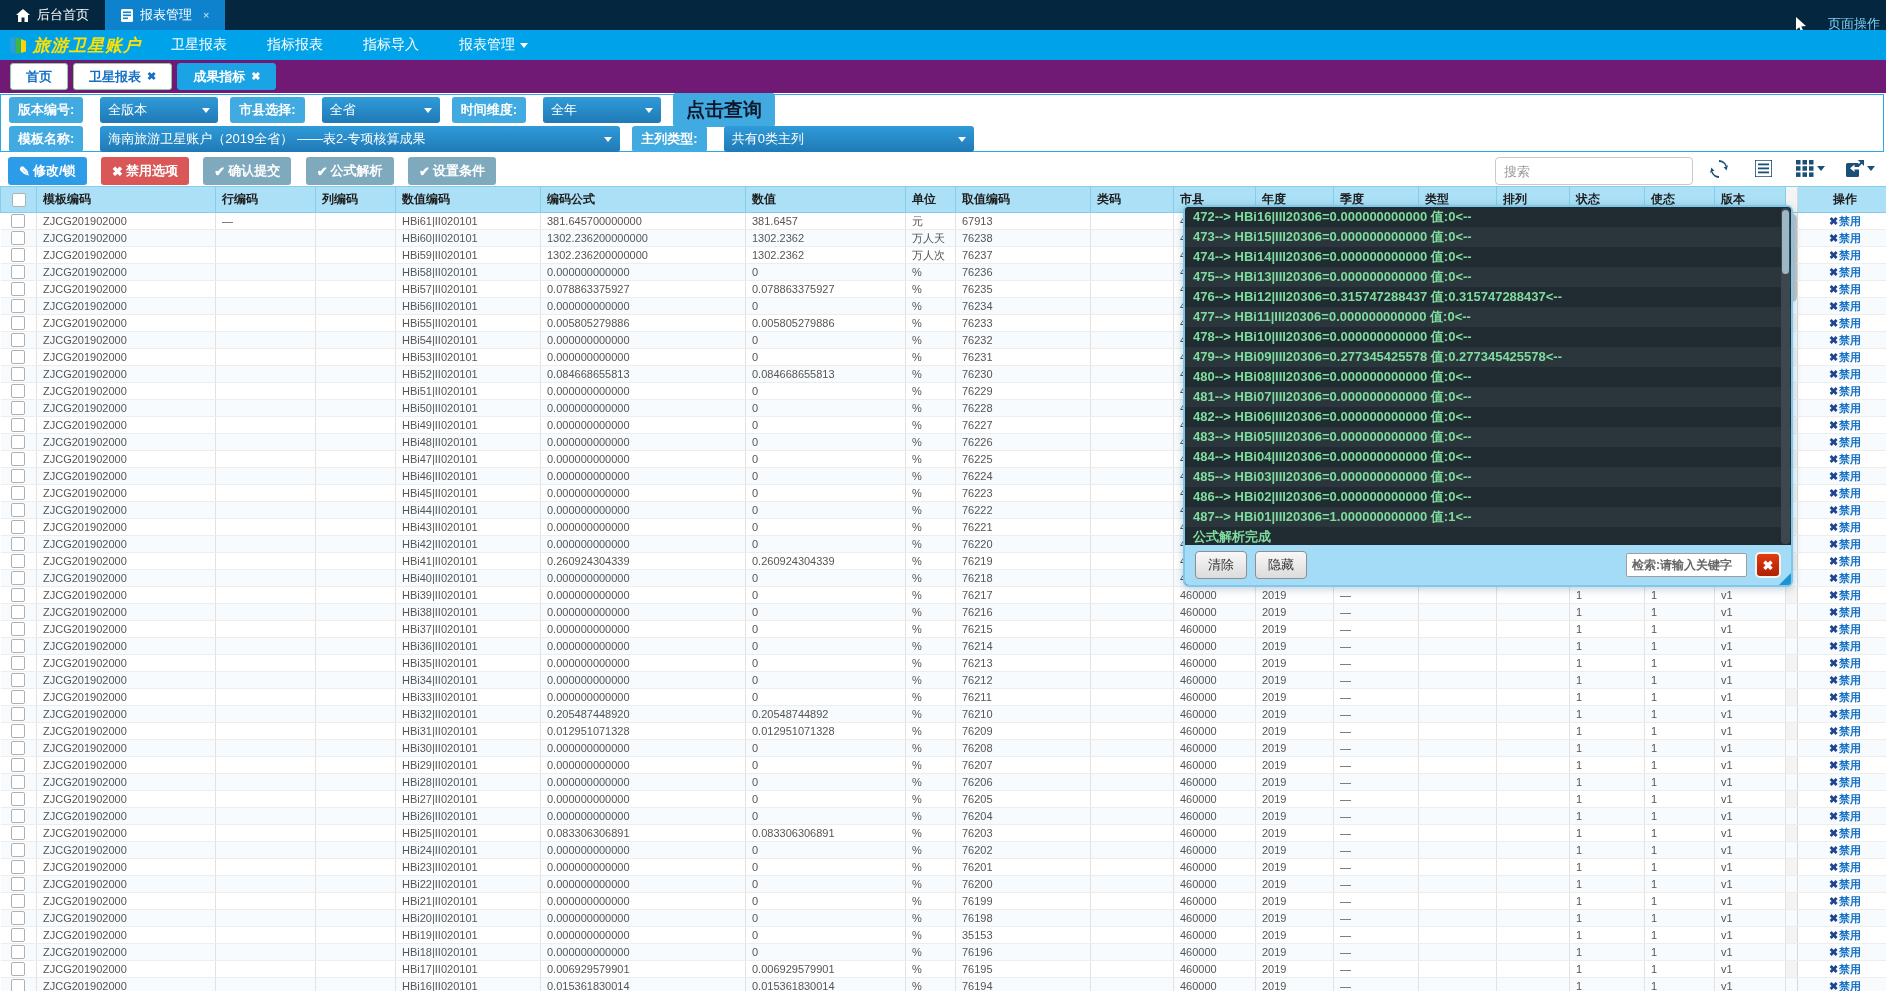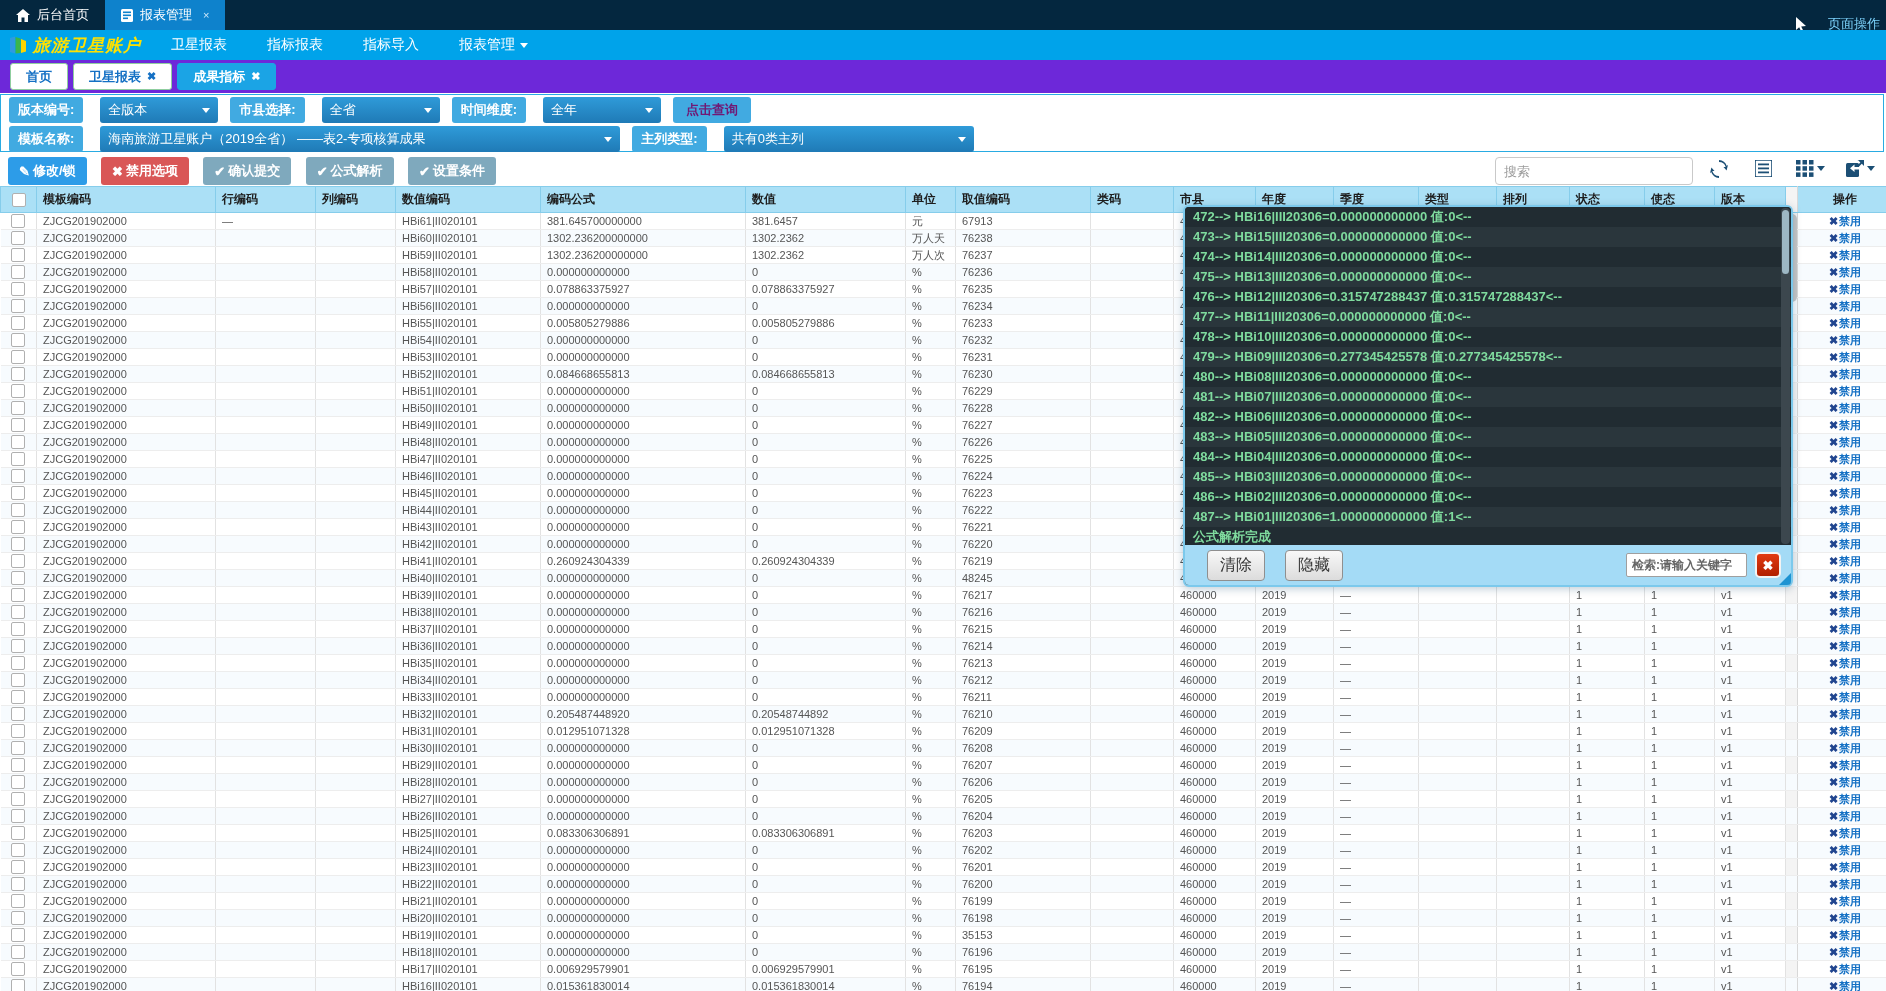--- a/index.html
+++ b/index.html
@@ -10,32 +10,32 @@
   .toptab.active{background:#0e82cc;}
   .toptab .x{font-size:11px;color:#cfe9fa;margin-left:4px;}
   .pageops{position:absolute;right:6px;top:0;height:48px;display:flex;align-items:center;gap:20px;color:#7dd3fc;font-size:13px;}
   
   .appbar{position:absolute;left:0;top:30px;width:100%;height:30px;background:#00a3ea;display:flex;align-items:center;}
   .brand{display:flex;align-items:center;gap:5px;padding:0 10px 0 8px;}
   .brand .bt{color:#ffe100;font-size:17px;font-weight:bold;font-style:italic;letter-spacing:1px;}
   .menuitem{color:#fff;font-size:14px;padding:0 20px;height:30px;display:flex;align-items:center;gap:5px;cursor:pointer;}
   .caret-down{width:0;height:0;border-left:4px solid transparent;border-right:4px solid transparent;border-top:5px solid #fff;display:inline-block;}
   
-  .pagetabs{position:absolute;left:0;top:60px;width:100%;height:33px;background:#6d28d9;display:flex;align-items:flex-end;gap:5px;padding-left:10px;box-sizing:border-box;}
+  .pagetabs{position:absolute;left:0;top:60px;width:100%;height:33px;background:#701a75;display:flex;align-items:flex-end;gap:5px;padding-left:10px;box-sizing:border-box;}
   .ptab{height:25px;display:flex;align-items:center;gap:6px;padding:0 15px;border:1px solid #8fce9f;border-radius:3px;margin-bottom:3px;background:#fff;color:#1470c4;font-size:13px;font-weight:bold;cursor:pointer;}
   .ptab .x{font-size:11px;}
   .ptab.active{background:#1ba4e5;border-color:#1ba4e5;color:#fff;}
   
   .filters{position:absolute;left:0;top:94px;width:1884px;height:58px;border:1px solid #29abe2;box-sizing:border-box;background:#fff;}
   .frow{height:28px;display:flex;align-items:center;gap:12px;padding-left:8px;margin-top:1px;}
   .fgroup{display:flex;align-items:center;gap:17px;}
   .flabel{background:#41aae1;color:#fff;font-size:13px;font-weight:bold;padding:4px 9px;border-radius:3px;white-space:nowrap;}
   .fselect{background:linear-gradient(#2f9bd9,#1f7ab6);color:#fff;font-size:13px;padding:4px 8px;border-radius:3px;display:flex;align-items:center;justify-content:space-between;box-sizing:border-box;cursor:pointer;white-space:nowrap;overflow:hidden;}
   .fselect .caret-down{margin-left:8px;flex:none;}
-  .fbtn{background:#41aae1;color:#701a75;font-size:13px;font-weight:bold;padding:4px 13px;border-radius:3px;cursor:pointer;}
+  .fbtn{background:#41aae1;color:#0f172a;font-size:19px;font-weight:bold;padding:4px 13px;border-radius:3px;cursor:pointer;}
   
   .toolbar{position:absolute;left:0;top:154px;width:100%;height:31px;background:#fff;}
   .tbtn{position:relative;display:inline-flex;align-items:center;gap:3px;color:#fff;font-size:13px;font-weight:bold;padding:5px 11px;border-radius:3px;margin:3px 0 0 10px;cursor:pointer;}
   .tbtn:first-child{margin-left:8px;}
   .search-input{position:absolute;left:1495px;top:3px;width:186px;height:24px;border:1px solid #c9c9c9;border-radius:4px;font-size:13px;padding-left:8px;color:#444;outline:none;}
   .search-input::placeholder{color:#9a9a9a;}
   .ticon{position:absolute;top:6px;color:#1c4f75;cursor:pointer;display:flex;align-items:center;gap:3px;}
   
   .grid{position:absolute;left:0;top:186px;border-collapse:collapse;table-layout:fixed;width:1886px;}
   .grid th{background:#abe0f6;border:1px solid #86cdeb;height:25px;font-size:12px;font-weight:bold;color:#1d1d1d;text-align:left;padding:0 0 0 6px;white-space:nowrap;overflow:hidden;cursor:pointer;}
@@ -48,21 +48,21 @@
   .actlink .ax{color:#20458f;margin-right:1px;}
   .vthumb{position:absolute;left:1787px;top:214px;width:10px;height:88px;background:#c6c6c6;border-radius:5px;}
   
   .console{position:absolute;left:1183px;top:205px;width:610px;height:382px;border:2px solid #7cc9ec;border-radius:6px;box-sizing:border-box;overflow:hidden;background:#212c32;box-shadow:0 2px 8px rgba(0,60,100,.25);}
   .cbody{position:absolute;left:0;top:0;right:0;height:338px;overflow:hidden;}
   .cline{height:20px;line-height:20px;padding-left:8px;font-size:13px;font-weight:bold;color:#7fdb9e;white-space:nowrap;overflow:hidden;background:#212c32;}
   .cline:nth-child(even){background:#2a363c;}
   .cscroll{position:absolute;right:1px;top:1px;width:9px;height:336px;background:#3c474e;border-radius:4px;}
   .cscroll .th{position:absolute;left:1px;top:2px;width:7px;height:64px;background:#9db7c4;border-radius:4px;}
   .cfoot{position:absolute;left:0;bottom:0;right:0;height:40px;background:#a4dbf6;display:flex;align-items:center;gap:8px;padding:0 10px;box-sizing:border-box;}
-  .cbtn{background:linear-gradient(#f8f8f8,#dcdcdc);border:1px solid #8f8f8f;border-radius:4px;font-size:16px;color:#333;padding:4px 12px;cursor:pointer;font-family:"Liberation Sans",sans-serif;margin-left:12px;}
+  .cbtn{background:linear-gradient(#f8f8f8,#dcdcdc);border:1px solid #8f8f8f;border-radius:4px;font-size:13px;color:#333;padding:4px 12px;cursor:pointer;font-family:"Liberation Sans",sans-serif;}
   .cfoot .spacer{flex:1;}
   .cfind{width:112px;height:20px;border:1px solid #9f9f9f;border-radius:2px;font-size:12px;padding-left:5px;color:#444;outline:none;font-weight:bold;}
   .cfind::placeholder{color:#666;}
   .cx{width:22px;height:22px;background:linear-gradient(#e23b12,#b01f00);border:2px solid #f3f3f3;border-radius:5px;color:#fff;font-size:13px;font-weight:bold;display:flex;align-items:center;justify-content:center;cursor:pointer;}
   .fold{position:absolute;right:-2px;bottom:-2px;width:0;height:0;border-left:16px solid transparent;border-bottom:16px solid #1d93d2;}
   svg{display:block;}
 </style>
 </head>
 <body>
 
@@ -754,21 +754,21 @@
       </tr>
       <tr>
         <td class="cbcell"><span class="cb"></span></td>
         <td>ZJCG201902000</td>
         <td></td>
         <td></td>
         <td>HBi40|II020101</td>
         <td>0.000000000000</td>
         <td>0</td>
         <td>%</td>
-        <td>48245</td>
+        <td>76218</td>
         <td></td>
         <td>460000</td>
         <td>2019</td>
         <td>—</td>
         <td></td>
         <td></td>
         <td>1</td>
         <td>1</td>
         <td>v1</td>
         <td class="scrollcol"></td>

